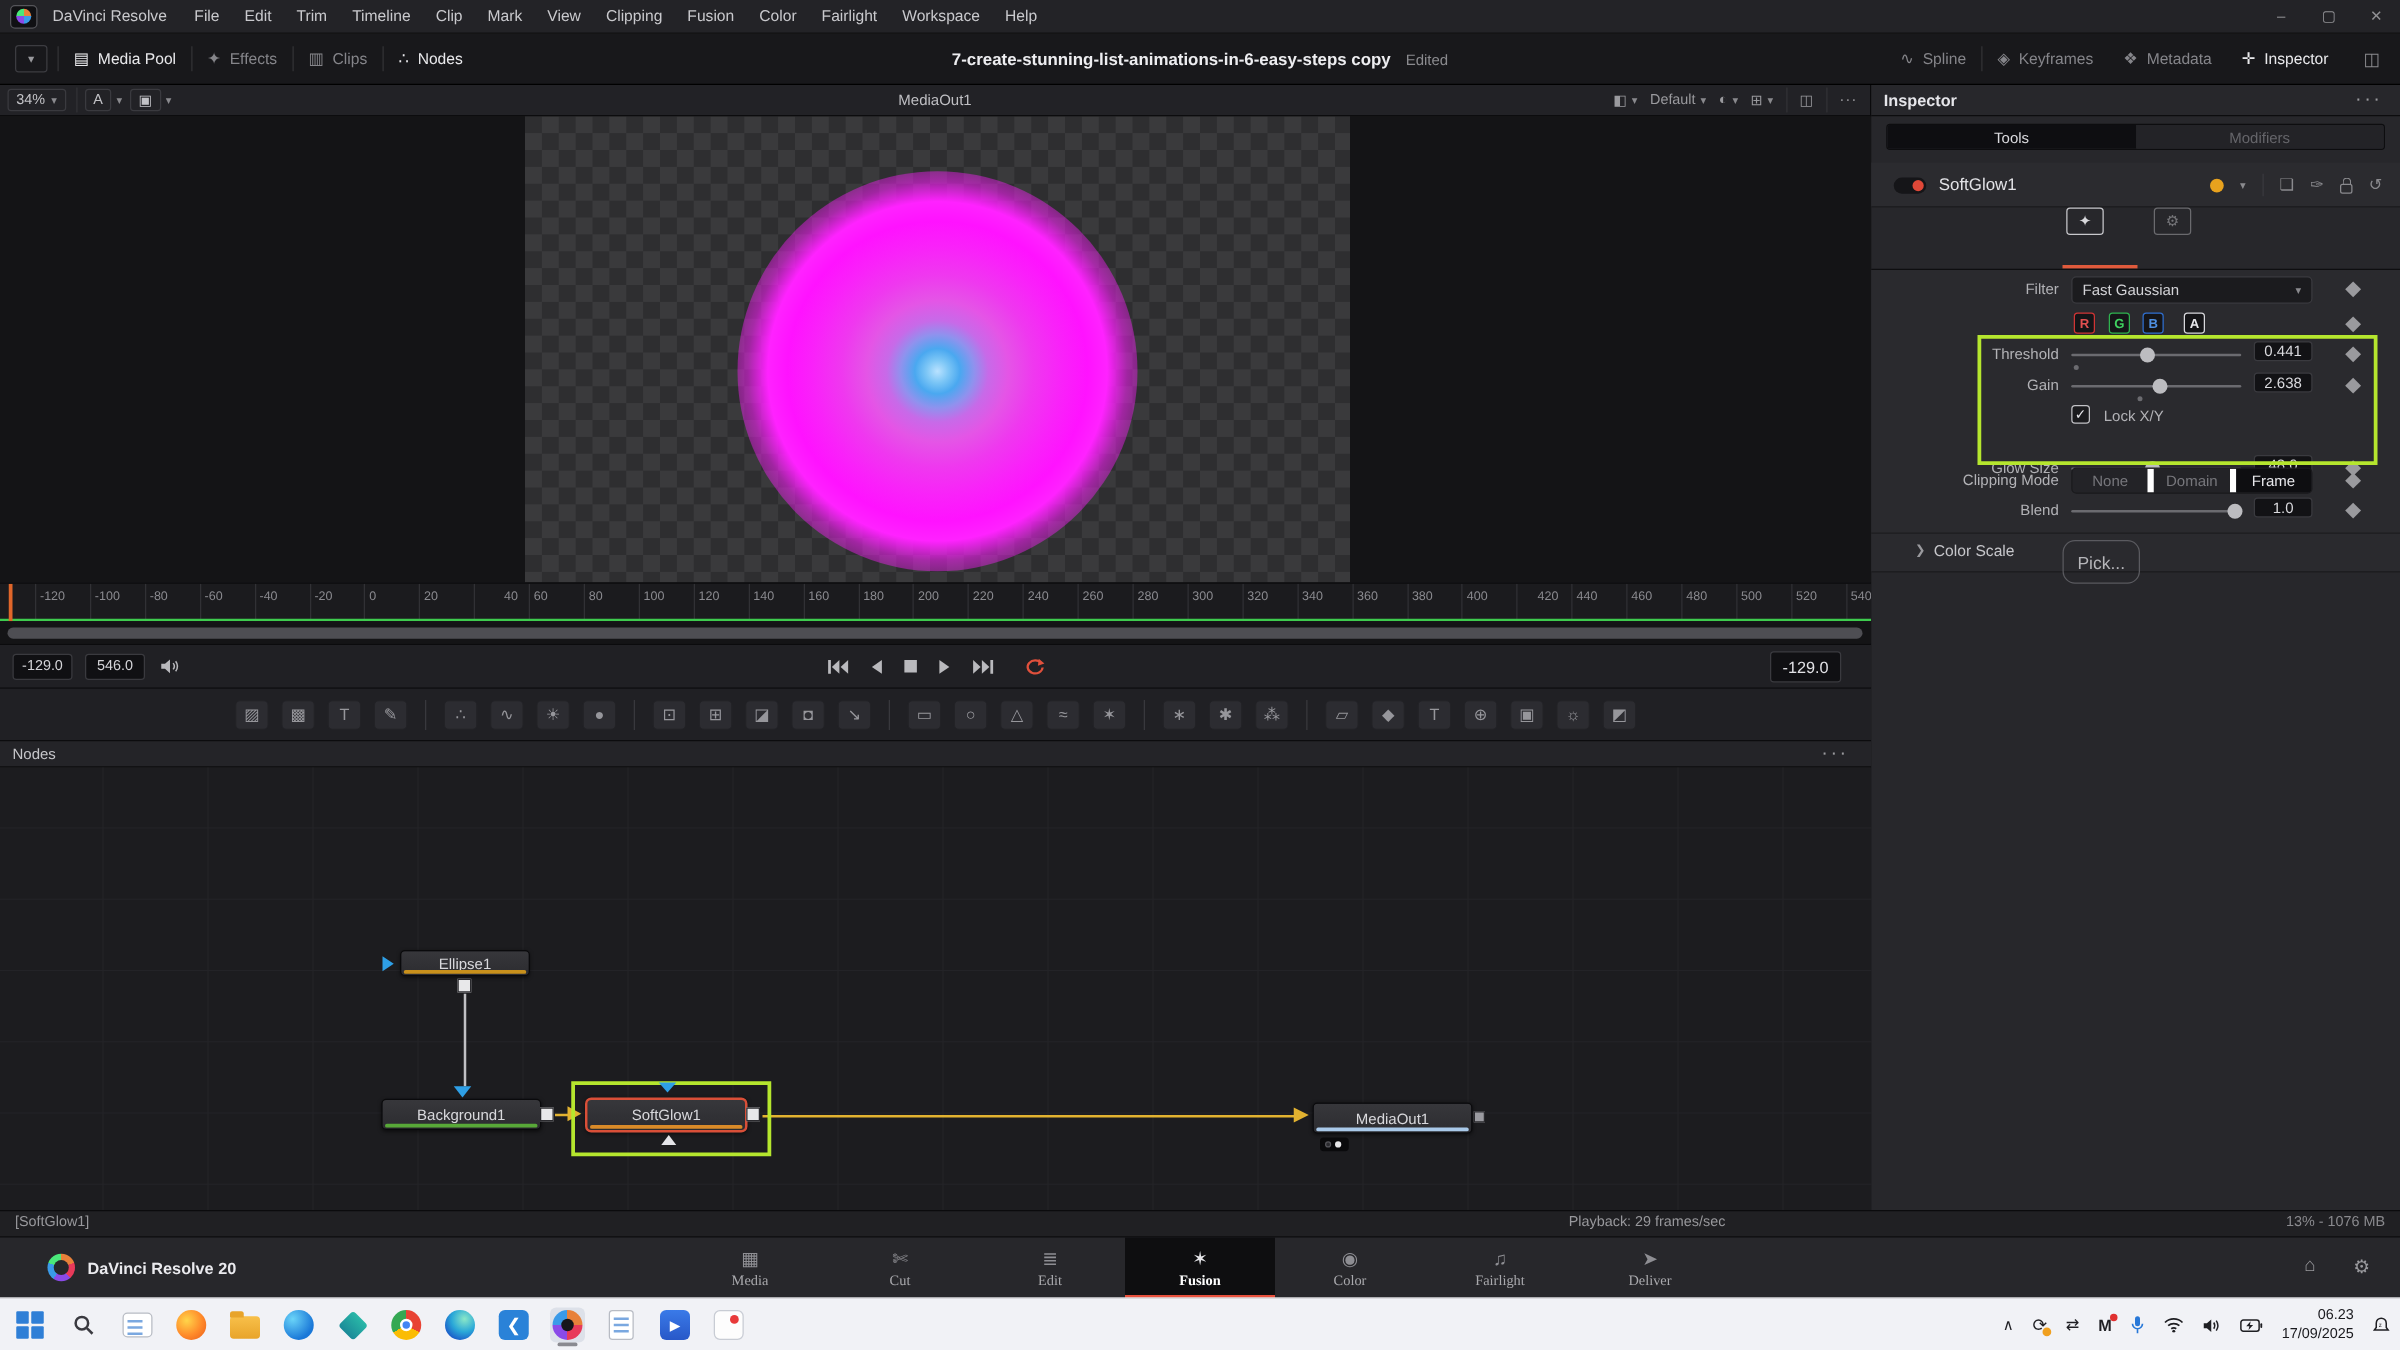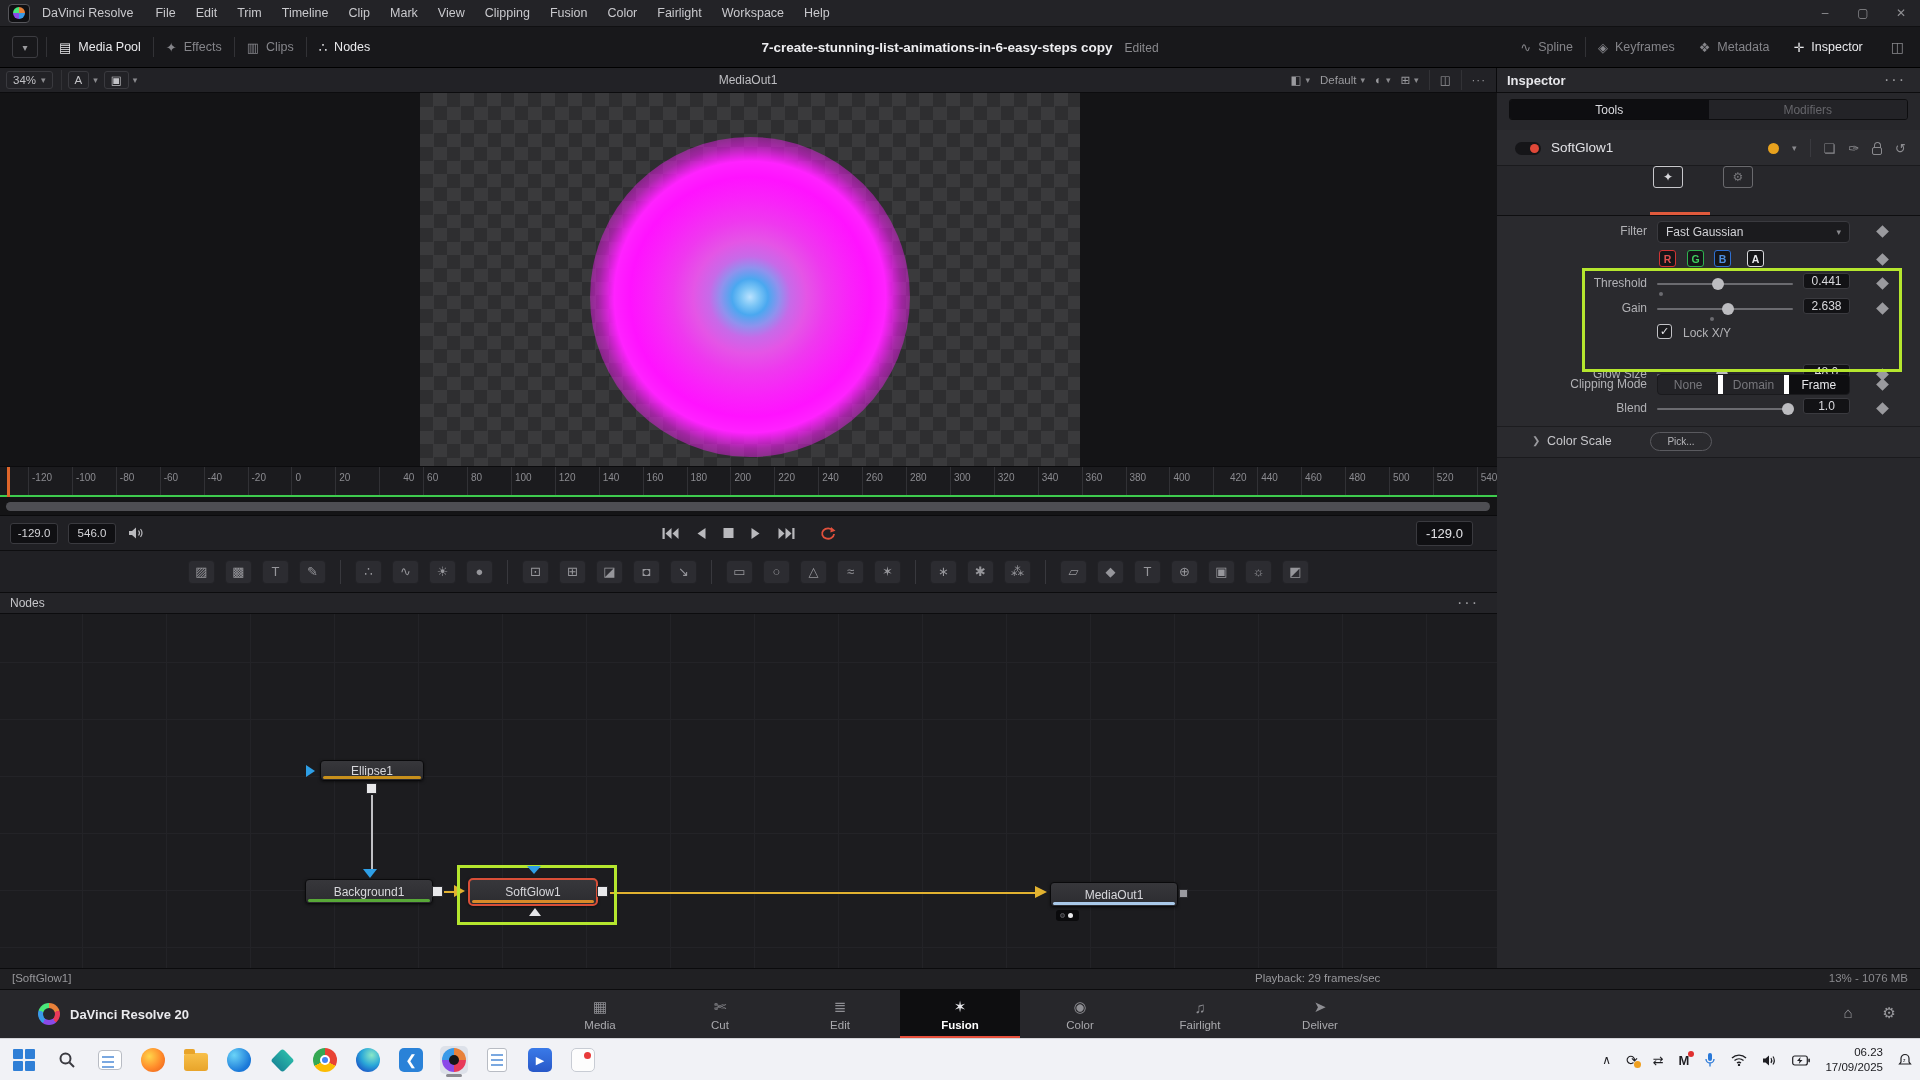--- a/index.html
+++ b/index.html
@@ -149,22 +149,22 @@
     border-radius:3px; color:#e8e8ec; font-size:11px; display:flex; align-items:center; justify-content:center; }
   .chk-label { position:absolute; left:186px; top:3px; font-size:12px; color:#b2b2b6; }
   .btngroup { position:absolute; left:160px; top:0; width:193px; height:21px; display:flex; background:#232327;
     border:1px solid #1a1a1d; border-radius:4px; overflow:hidden; font-size:12px; }
   .btngroup .opt { flex:1; display:flex; align-items:center; justify-content:center; color:#77777c; border-right:5px solid #ffffff; }
   .btngroup .opt:last-child { border-right:none; }
   .btngroup .opt.sel { background:#0e0e11; color:#e8e8ec; }
   .hline { position:absolute; left:0; width:100%; height:1px; background:#1c1c1f; }
   .sec-chev { position:absolute; left:35px; top:3px; font-size:10px; color:#9a9a9e; }
   .sec-label { position:absolute; left:50px; top:2px; font-size:12.5px; color:#c6c6ca; }
-  #pick-btn { position:absolute; left:153px; top:0; width:62px; height:19px; border:1px solid #5a5a5f; border-radius:10px;
-    display:flex; align-items:center; justify-content:center; font-size:10px; color:#b6b6ba; }
+  #pick-btn { position:absolute; left:153px; top:0; width:62px; height:35px; border:1px solid #5a5a5f; border-radius:10px;
+    display:flex; align-items:center; justify-content:center; font-size:14px; color:#b6b6ba; }
   #annot-inspector { left:85px; top:200px; width:320px; height:104px; }
 
   
   #statusbar { position:absolute; left:0; top:968px; width:1920px; height:21px; background:#202023;
     border-top:1px solid #0b0b0d; font-size:11.5px; color:#98989c; }
   #status-left { position:absolute; left:12px; top:3px; }
   #status-playback { position:absolute; left:1255px; top:3px; }
   #status-mem { position:absolute; right:12px; top:3px; color:#8a8a8e; }
 
   
@@ -172,21 +172,21 @@
   #brand { position:absolute; left:38px; top:13px; display:flex; align-items:center; gap:10px; }
   #brand-logo { width:22px; height:22px; border-radius:50%;
     background:conic-gradient(#e8813a 0 70deg,#e83a5a 70deg 140deg,#8a4ae8 140deg 215deg,#3a9ae8 215deg 290deg,#4ae87a 290deg 360deg);
     position:relative; }
   #brand-logo:after { content:""; position:absolute; left:5px; top:5px; width:12px; height:12px; border-radius:50%; background:#27272b; }
   #brand-name { font-size:13px; font-weight:bold; color:#eaeaee; }
   #pages { position:absolute; left:50%; top:0; transform:translateX(-50%); display:flex; height:49px; }
   .page { width:120px; height:49px; display:flex; flex-direction:column; align-items:center; justify-content:center;
     gap:3px; color:#a9a9ad; position:relative; }
   .page .pico { font-size:15px; color:#8e8e93; }
-  .page .plabel { font-size:11.5px; }
+  .page .plabel { font-size:11.5px;font-family:Liberation Serif, serif; }
   .page.active { background:#0e0e10; }
   .page.active .plabel { color:#fff; font-weight:bold; }
   .page.active .pico { color:#e6e6ea; }
   .page.active:after { content:""; position:absolute; left:0; bottom:0; width:100%; height:3px; background:#e8503c; }
   #nav-right { position:absolute; right:24px; top:14px; display:flex; gap:30px; color:#9a9a9e; font-size:15px; }
 
   
   #taskbar { position:absolute; left:0; top:1038px; width:1920px; height:42px; background:#f1f2f6; border-top:1px solid #d4d4d8; }
   #tb-icons { position:absolute; left:10px; top:7px; display:flex; gap:15px; align-items:center; }
   .tsk { width:28px; height:28px; border-radius:5px; display:flex; align-items:center; justify-content:center; position:relative; }

